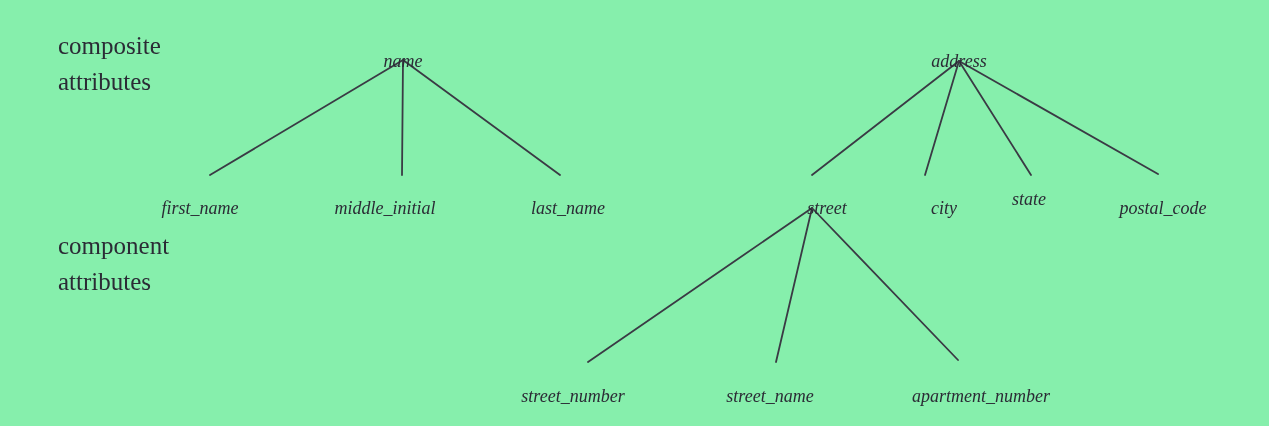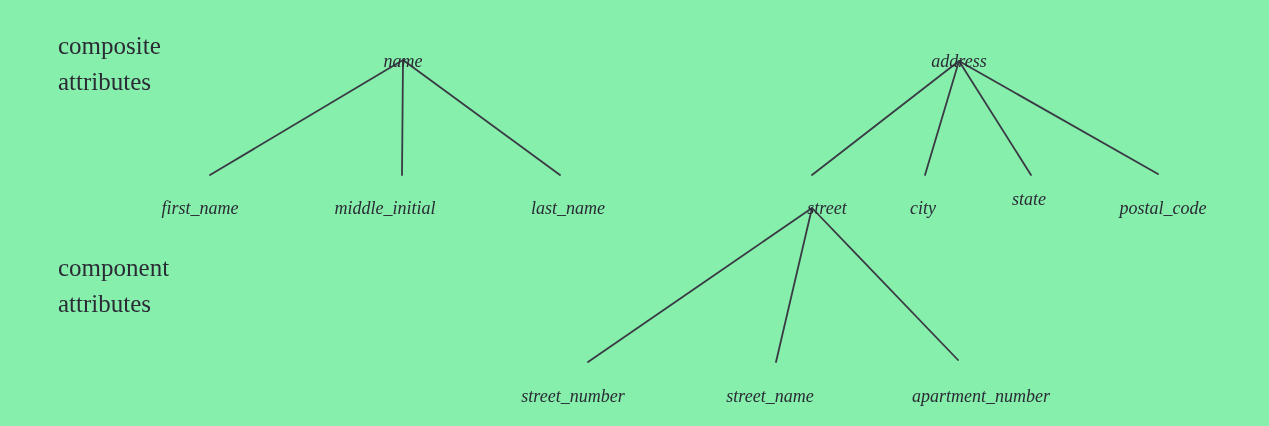--- a/index.html
+++ b/index.html
@@ -59,31 +59,31 @@
       <line x1="959" y1="61" x2="1031" y2="175" stroke="#3a3a44" stroke-width="1.8" stroke-linecap="round"></line>
       <line x1="959" y1="61" x2="1158" y2="174" stroke="#3a3a44" stroke-width="1.8" stroke-linecap="round"></line>
       <line x1="812" y1="208" x2="588" y2="362" stroke="#3a3a44" stroke-width="1.8" stroke-linecap="round"></line>
       <line x1="812" y1="208" x2="776" y2="362" stroke="#3a3a44" stroke-width="1.8" stroke-linecap="round"></line>
       <line x1="812" y1="208" x2="958" y2="360" stroke="#3a3a44" stroke-width="1.8" stroke-linecap="round"></line>
     </svg>
 
   <div class="side-label" style="left:58px; top:28px;">composite
 attributes</div>
 
-  <div class="side-label" style="left:58px; top:250px;">component
+  <div class="side-label" style="left:58px; top:228px;">component
 attributes</div>
 
   <div id="node-layer">
       <div class="node-label" style="left: 403px; top: 52px;">name</div>
       <div class="node-label" style="left: 200px; top: 199px;">first_name</div>
       <div class="node-label" style="left: 385px; top: 199px;">middle_initial</div>
       <div class="node-label" style="left: 568px; top: 199px;">last_name</div>
       <div class="node-label" style="left: 959px; top: 52px;">address</div>
       <div class="node-label" style="left: 827px; top: 199px;">street</div>
-      <div class="node-label" style="left: 923px; top: 199px;">city</div>
+      <div class="node-label" style="left: 944px; top: 199px;">city</div>
       <div class="node-label" style="left: 1029px; top: 190px;">state</div>
       <div class="node-label" style="left: 1163px; top: 199px; text-align: center;">postal_code</div>
       <div class="node-label" style="left: 573px; top: 387px;">street_number</div>
       <div class="node-label" style="left: 770px; top: 387px;">street_name</div>
       <div class="node-label" style="left: 981px; top: 387px; text-align: center;">apartment_number</div>
     </div>
 
 </div>
 
 </body></html>

